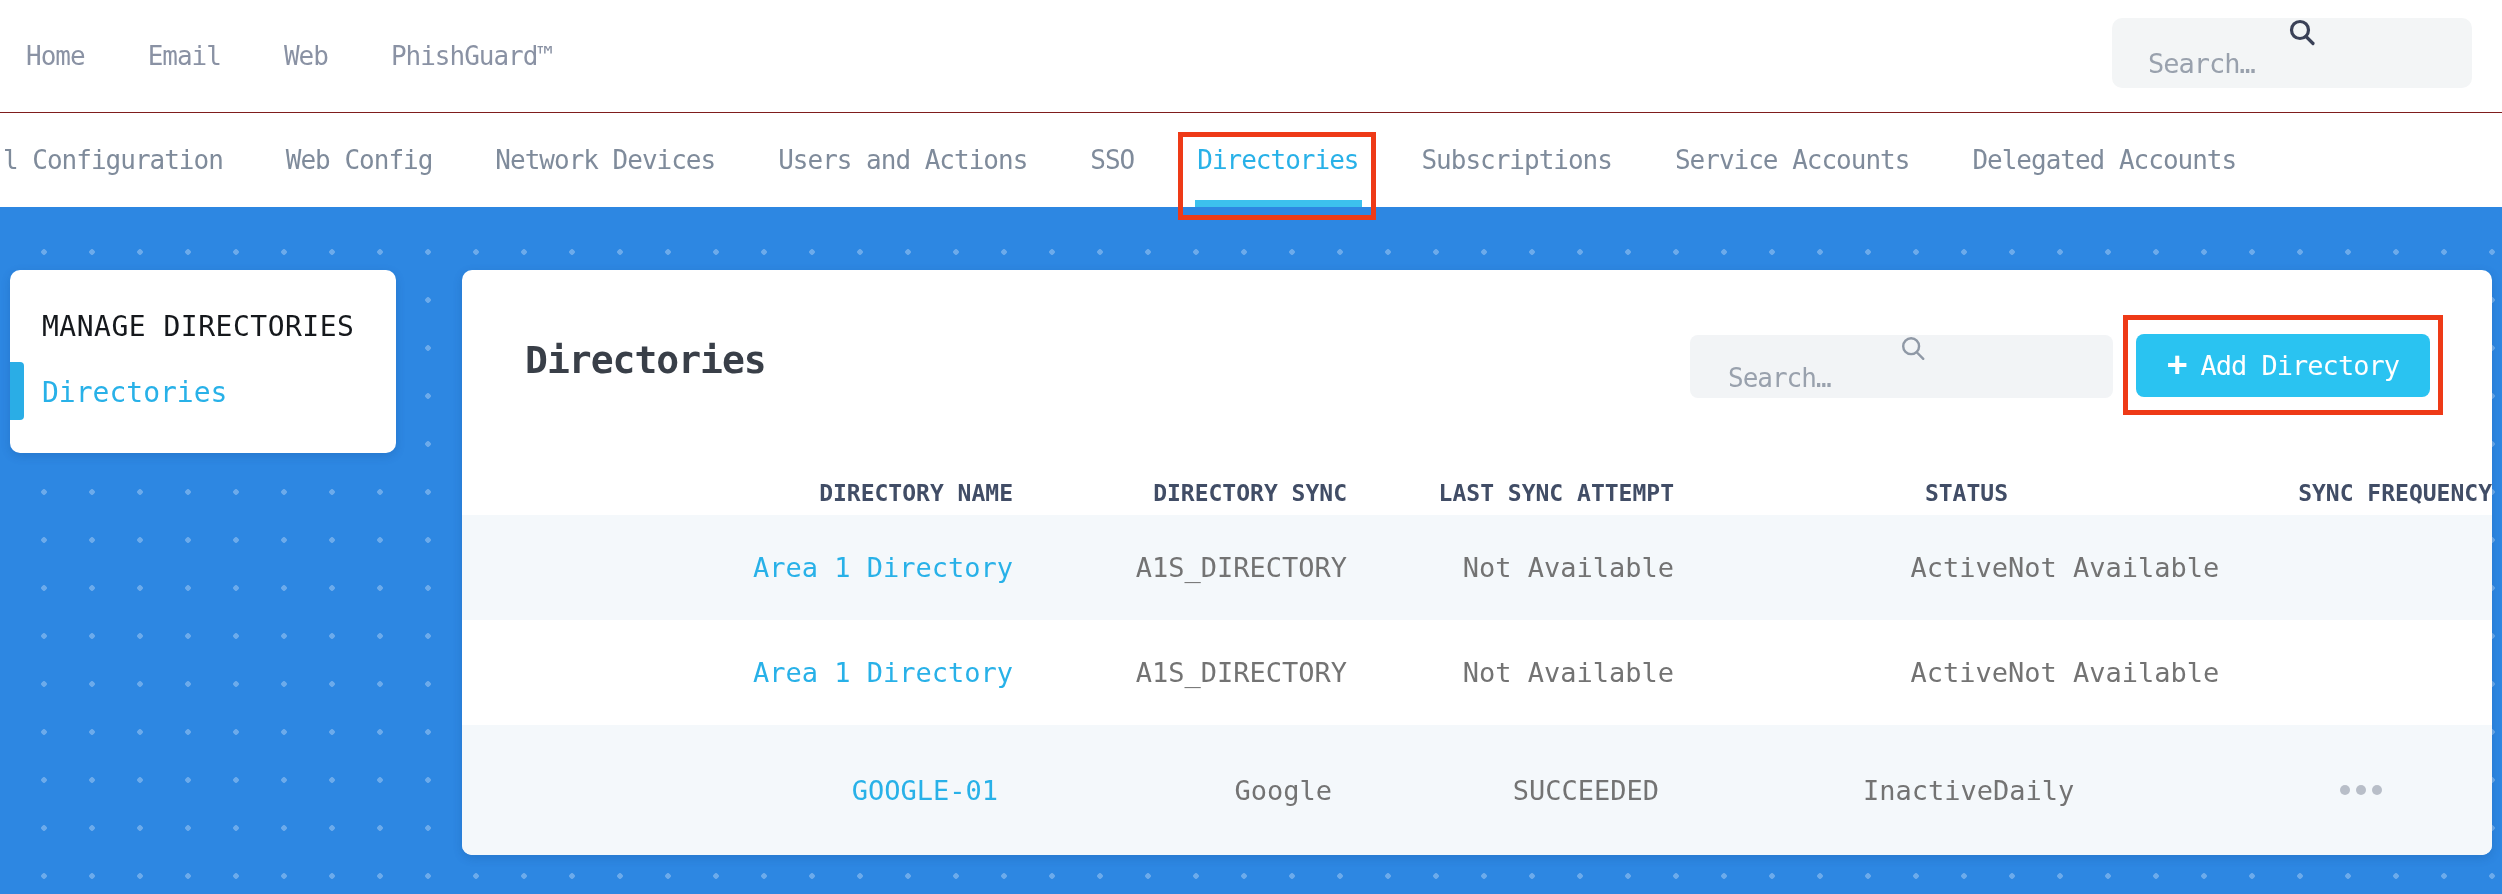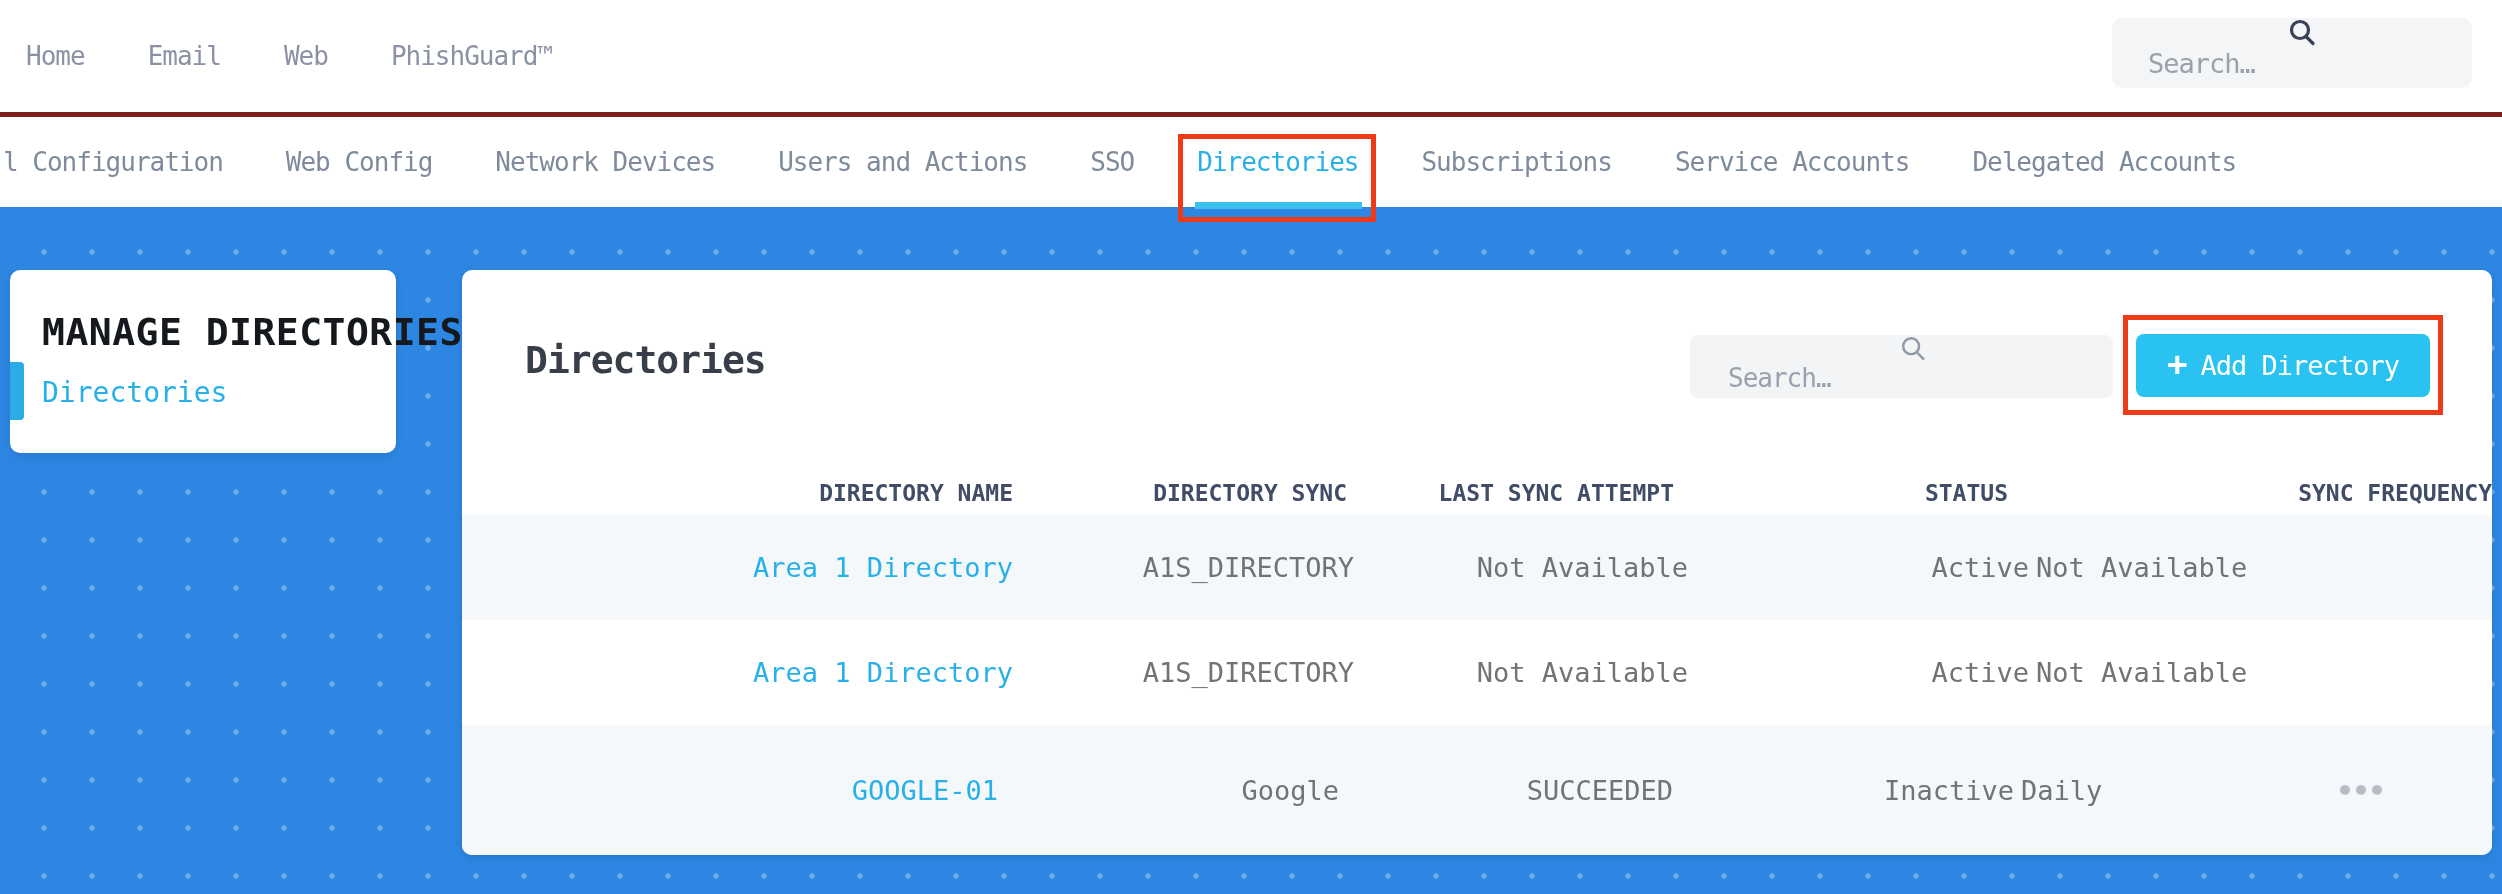--- a/index.html
+++ b/index.html
@@ -32,21 +32,21 @@
   .searchbox input {
     border: none; outline: none; background: transparent;
     font-family: inherit; font-size: 27px; letter-spacing: -1px;
     color: #5a6270; width: 100%; padding-left: 16px;
   }
   .searchbox input::placeholder { color: #99a1ad; }
 
   
   .tabbar {
     position: absolute; left: 0; top: 112px; width: 2502px; height: 95px;
-    background: #ffffff; border-top: 5px solid #7f1d1d; z-index: 3;
+    background: #ffffff; border-top: 1px solid #7f1d1d; z-index: 3;
     display: flex; align-items: center; padding-left: 3px;
   }
   .tab {
     font-size: 26px; letter-spacing: -1px; color: #7f8b9b;
     margin-right: 63px; cursor: pointer; white-space: nowrap;
     position: relative; line-height: 30px;
   }
   .tab.active { color: #28b1e8; }
   .tab.active .underline {
     position: absolute; left: -2px; right: -4px; top: 55px; height: 7px;
@@ -69,21 +69,21 @@
 
   .card {
     position: absolute; background: #ffffff; border-radius: 10px;
     box-shadow: 0 3px 10px rgba(15, 60, 120, 0.20); z-index: 3;
   }
 
   
   .side-card { left: 10px; top: 270px; width: 386px; height: 183px; }
   .side-card .side-title {
     position: absolute; left: 32px; top: 40px;
-    font-size: 38px; font-weight: bold; color: #15181c; letter-spacing: 0.5px;
+    font-size: 28px; font-weight: normal; color: #15181c; letter-spacing: 0.5px;
     white-space: nowrap;
   }
   .side-card .side-link {
     position: absolute; left: 32px; top: 106px;
     font-size: 28px; color: #28b1e8; cursor: pointer; white-space: nowrap;
   }
   .side-card .active-bar {
     position: absolute; left: 0; top: 92px; width: 14px; height: 58px;
     background: #2aade6; border-radius: 0 4px 4px 0;
   }
@@ -116,21 +116,21 @@
   .trow {
     display: grid;
     grid-template-columns: 488px 334px 327px 334px 1fr;
     align-items: center; padding-left: 63px; text-align: right;
   }
   .trow.head { height: 45px; }
   .trow.head .cell {
     font-size: 23px; font-weight: bold; color: #414d66; letter-spacing: 0;
     white-space: nowrap;
   }
-  .trow.body { height: 105px; gap: 7px; }
+  .trow.body { height: 105px; }
   .trow.body.tall { height: 130px; padding-left: 48px; }
   .trow.body.alt { background: #f4f8fb; }
   .cell { font-size: 27px; color: #737373; white-space: nowrap; }
   .cell.link { color: #28b1e8; cursor: pointer; }
   .cell.last { position: relative; height: 100%; display: flex; align-items: center; }
   .row-menu {
     position: absolute; right: 104px; top: 50%; transform: translateY(-50%);
     display: flex; gap: 6px; cursor: pointer; padding: 6px;
   }
   .row-menu i { width: 10px; height: 10px; border-radius: 50%; background: #b8bec8; }

